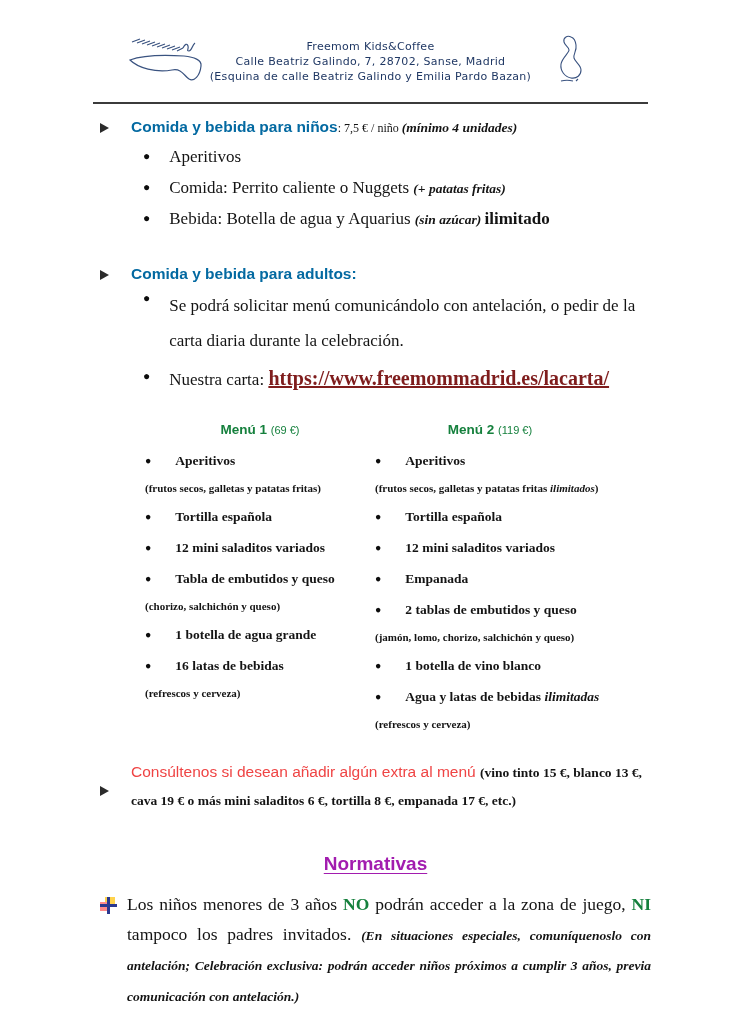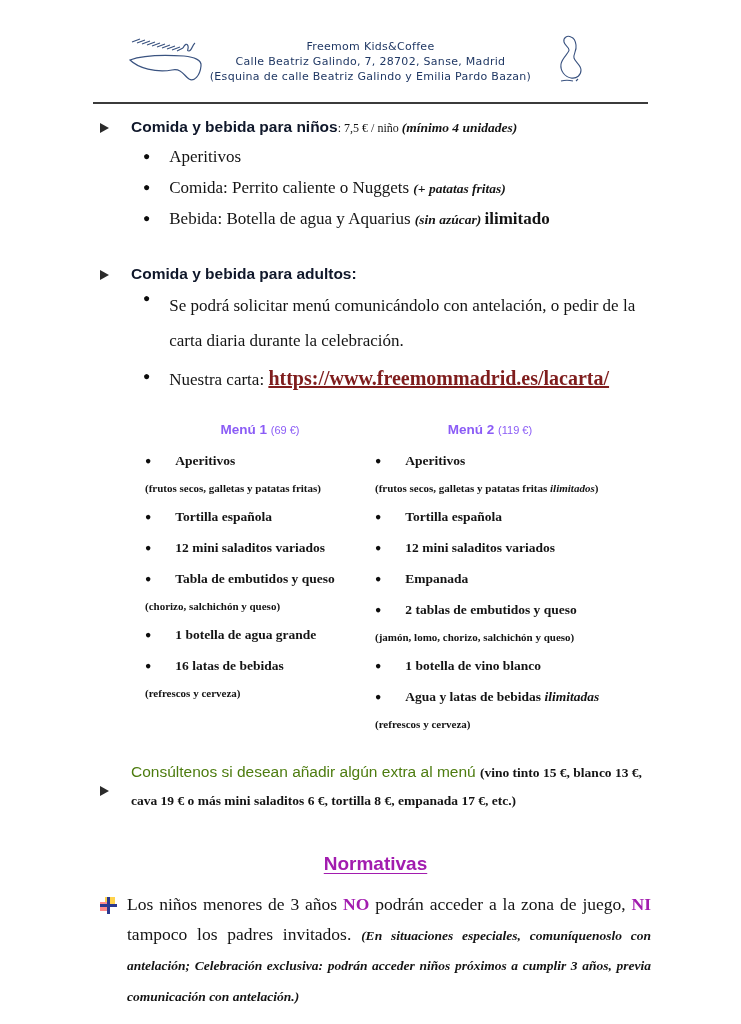--- a/index.html
+++ b/index.html
@@ -20,63 +20,63 @@
 
   
   .content { padding:12px 90px 0 100px; }
 
   .sec-head { display:flex; gap:13px; align-items:baseline; }
   .arrow-bullet {
     width:0; height:0; flex:0 0 9px; align-self:center; margin-top:2px;
     border-left:9px solid #2b2b2b;
     border-top:5px solid transparent; border-bottom:5px solid transparent;
   }
-  .sec-title { font-family:"Liberation Sans", sans-serif; font-weight:bold; font-size:15.5px; color:#0f172a; }
+  .sec-title { font-family:"Liberation Sans", sans-serif; font-weight:bold; font-size:15.5px; color:#0369a1; }
   .sec-rest  { font-size:12px; }
   .it-note   { font-style:italic; font-weight:600; font-size:13.5px; }
 
   .li { display:flex; gap:19px; margin:11px 0 0 43px; font-size:17px; }
   .dot { font-size:12px; line-height:1.6; color:#0d0d0d; }
   .b-strong { font-weight:bold; }
 
   .kids { margin-top:2px; }
   .adults { margin-top:36px; }
   .adults .li.wrap { line-height:2.05; max-width:545px; margin-top:6px; }
   .adults .li.carta { margin-top:8px; }
   .link { color:#7f1d1d; text-decoration:underline; font-weight:600; font-size:20px; cursor:pointer; }
 
   
   .menus { display:flex; margin:30px 0 0 45px; }
   .menu { width:230px; }
-  .menu-title { text-align:center; font-family:"Liberation Sans", sans-serif; color:#8b5cf6; margin-bottom:6px; }
+  .menu-title { text-align:center; font-family:"Liberation Sans", sans-serif; color:#15803d; margin-bottom:6px; }
   .menu-title .nm { font-weight:bold; font-size:13.5px; }
   .menu-title .pr { font-size:11px; }
   .mrow { margin-top:15px; }
   .mrow.item { display:flex; gap:24px; font-weight:bold; font-size:13.5px; }
   .mrow.item .dot { font-size:10.5px; line-height:1.5; }
   .mrow.note { font-weight:bold; font-size:11px; margin-top:13px; }
   .em { font-weight:bold; font-style:italic; }
 
   
   .extras { display:flex; gap:13px; margin-top:28px; max-width:560px; line-height:1.8; }
-  .extras .sans { font-family:"Liberation Sans", sans-serif; font-size:15.5px; color:#4d7c0f; }
+  .extras .sans { font-family:"Liberation Sans", sans-serif; font-size:15.5px; color:#ef4444; }
   .extras .note { font-weight:bold; font-size:13.5px; }
 
   
   .norm-title {
     text-align:center; margin-top:38px;
     font-family:"Liberation Sans", sans-serif; font-weight:bold; font-size:19px;
     color:#a21caf;
   }
   .norm-title span { text-decoration:underline; text-underline-offset:3px; }
 
   .rule { display:flex; gap:10px; margin-top:14px; font-size:17.5px; line-height:1.72; }
   .rule .txt { max-width:555px; }
   .rule.justify .txt { text-align:justify; }
-  .red { color:#a21caf; font-weight:bold; }
+  .red { color:#15803d; font-weight:bold; }
   .gold { color:#FFC000; }
   .rule .inline-note { font-style:italic; font-weight:600; font-size:13.5px; }
   .rule .inline-note b { font-weight:800; }
 
   .plus-icon { position:relative; width:17px; height:17px; flex:0 0 17px; margin-top:8px; }
   .p-yellow { position:absolute; left:5px; top:0;  width:10px; height:10px; background:#FFD34d; }
   .p-red    { position:absolute; left:0;  top:5px; width:9px;  height:9px;  background:#FF8a8a; }
   .p-vert   { position:absolute; left:7px; top:0;  width:3px;  height:17px; background:#2b3990; }
   .p-horz   { position:absolute; left:0;  top:7px; width:17px; height:3px;  background:#2b3990; }
 

